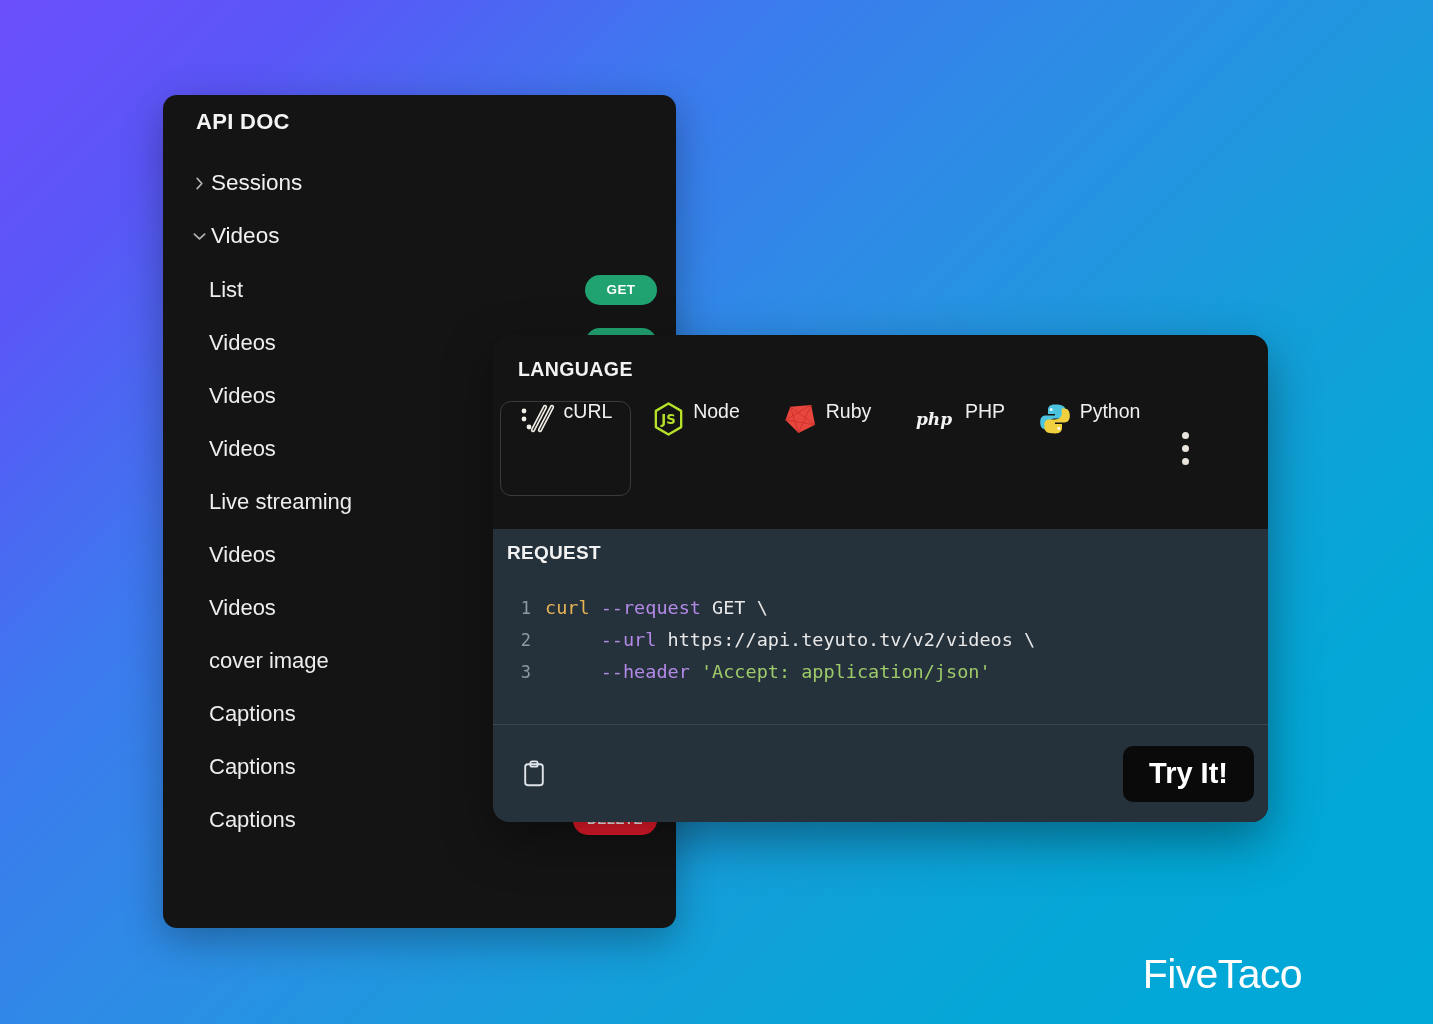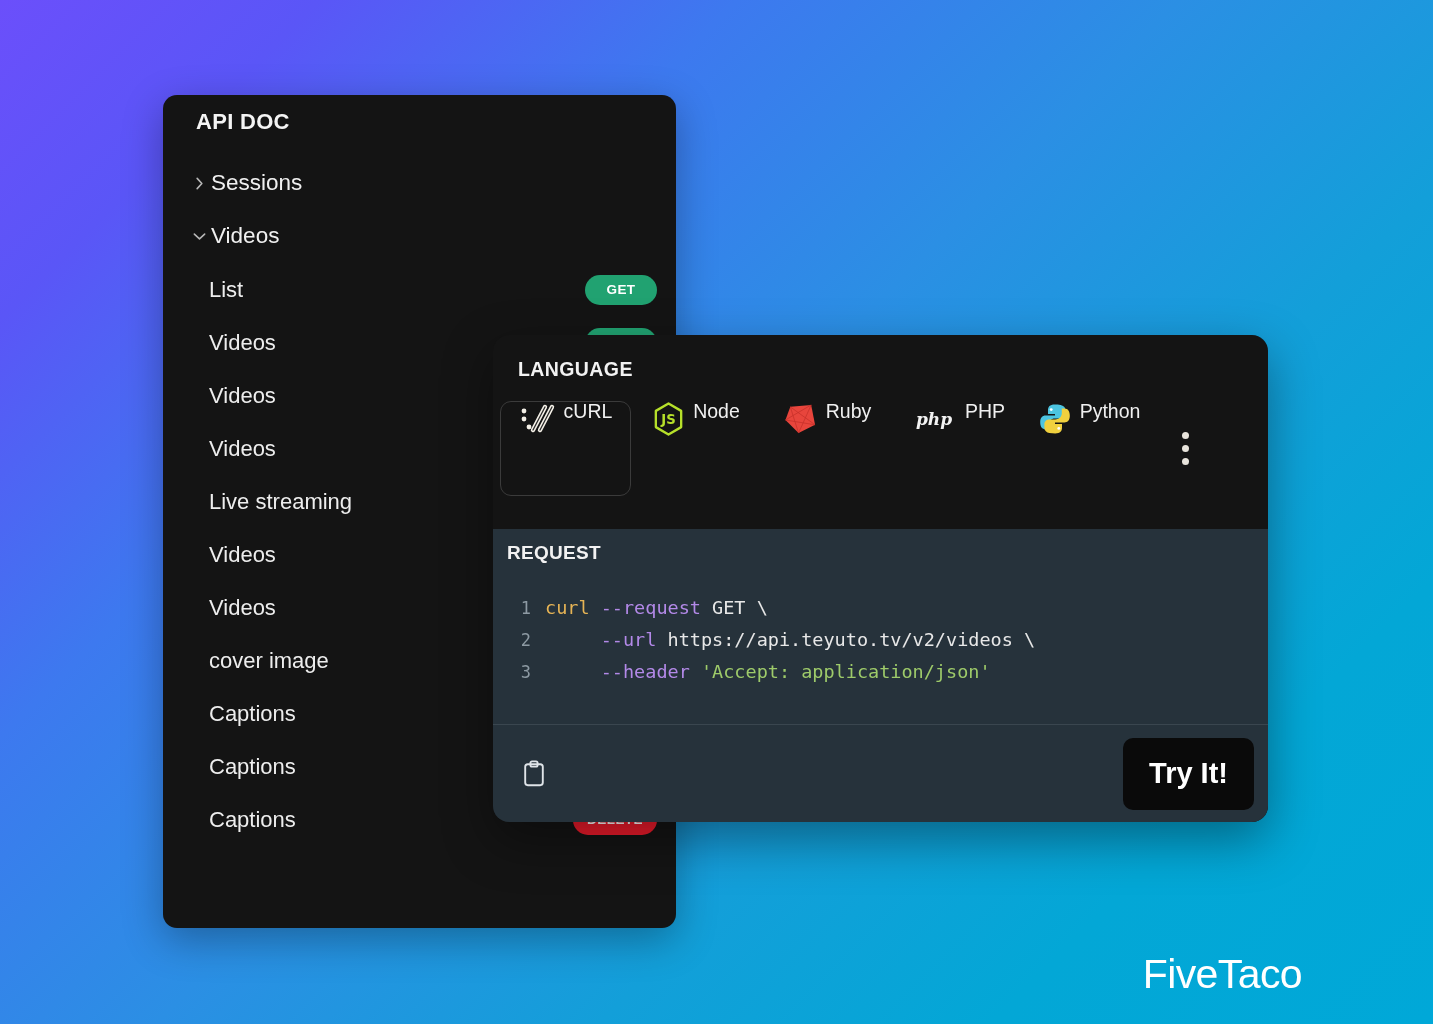--- a/index.html
+++ b/index.html
@@ -247,21 +247,21 @@
     align-items: center;
     justify-content: center;
   }
 
   #try-it-button {
     position: absolute;
     right: 14px;
     top: 50%;
     transform: translateY(-50%);
     width: 131px;
-    height: 72px;
+    height: 56px;
     background: #0a0a0a;
     border: none;
     border-radius: 10px;
     color: #ffffff;
     font-family: "Liberation Sans", sans-serif;
     font-size: 29px;
     font-weight: bold;
     cursor: pointer;
   }
 

